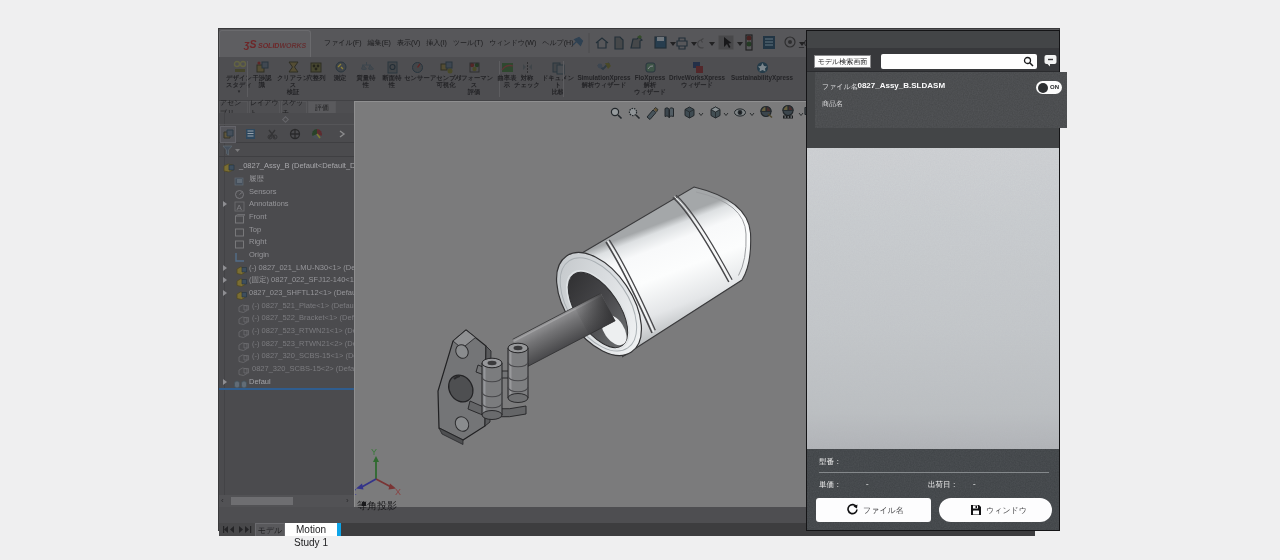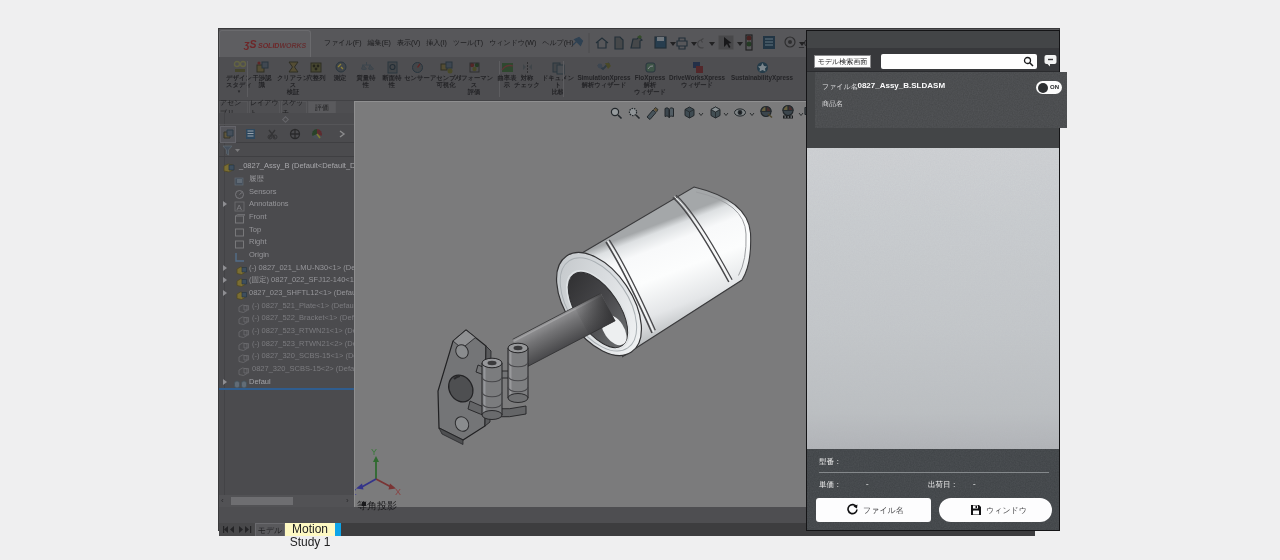--- a/index.html
+++ b/index.html
@@ -539,21 +539,21 @@
   </div>
   <div id="doctabs" class="abs">
     <svg width="36" height="13" viewBox="0 0 36 13" style="background:#48484a">
         <g fill="#242426">
           <path d="M4 3 v7 l-0 0z M5 6.5 l4-3.5 v7z M11 6.5 l4-3.5 v7z"></path>
           <path d="M4 3 h1.2 v7 h-1.2z"></path>
           <path d="M20 3 l4 3.5 -4 3.5z M26 3 l4 3.5 -4 3.5z M31 3 h1.2 v7 h-1.2z"></path>
         </g>
       </svg>
     <div style="width:30px;height:13px;background:#59595c;border:1px solid #6a6a6e;border-bottom:none;text-align:center;line-height:13px;color:#1e1e20">モデル</div>
-    <div style="width:56px;height:13px;background:#fef9c3;border-right:6px solid #0ea5e9;text-align:center;line-height:13px;color:#212123;font-size:12px">Motion Study 1</div>
+    <div style="width:56px;height:13px;background:#ffffff;border-right:4px solid #0ea5e9;text-align:center;line-height:13px;color:#212123;font-size:10px">Motion Study 1</div>
   </div>
 </div>
 
 <div id="panel" class="abs">
   <div id="psearch" class="abs">
     <div class="abs" style="left:7px;top:7px;width:57px;height:13px;background:#fdfdfd;border:1px solid #8a8a8c;color:#1c1c1e;font-size:7px;text-align:center;line-height:11px">モデル検索画面</div>
     <div class="abs" style="left:74px;top:6px;width:156px;height:15px;background:#fefefe;border-radius:2px">
       <svg style="position:absolute;right:3px;top:2px" width="11" height="11" viewBox="0 0 11 11">
           <circle cx="4.5" cy="4.5" r="3" fill="none" stroke="#1a1a1c" stroke-width="1.3"></circle>
           <path d="M7 7 l3 3" stroke="#1a1a1c" stroke-width="1.5"></path>

